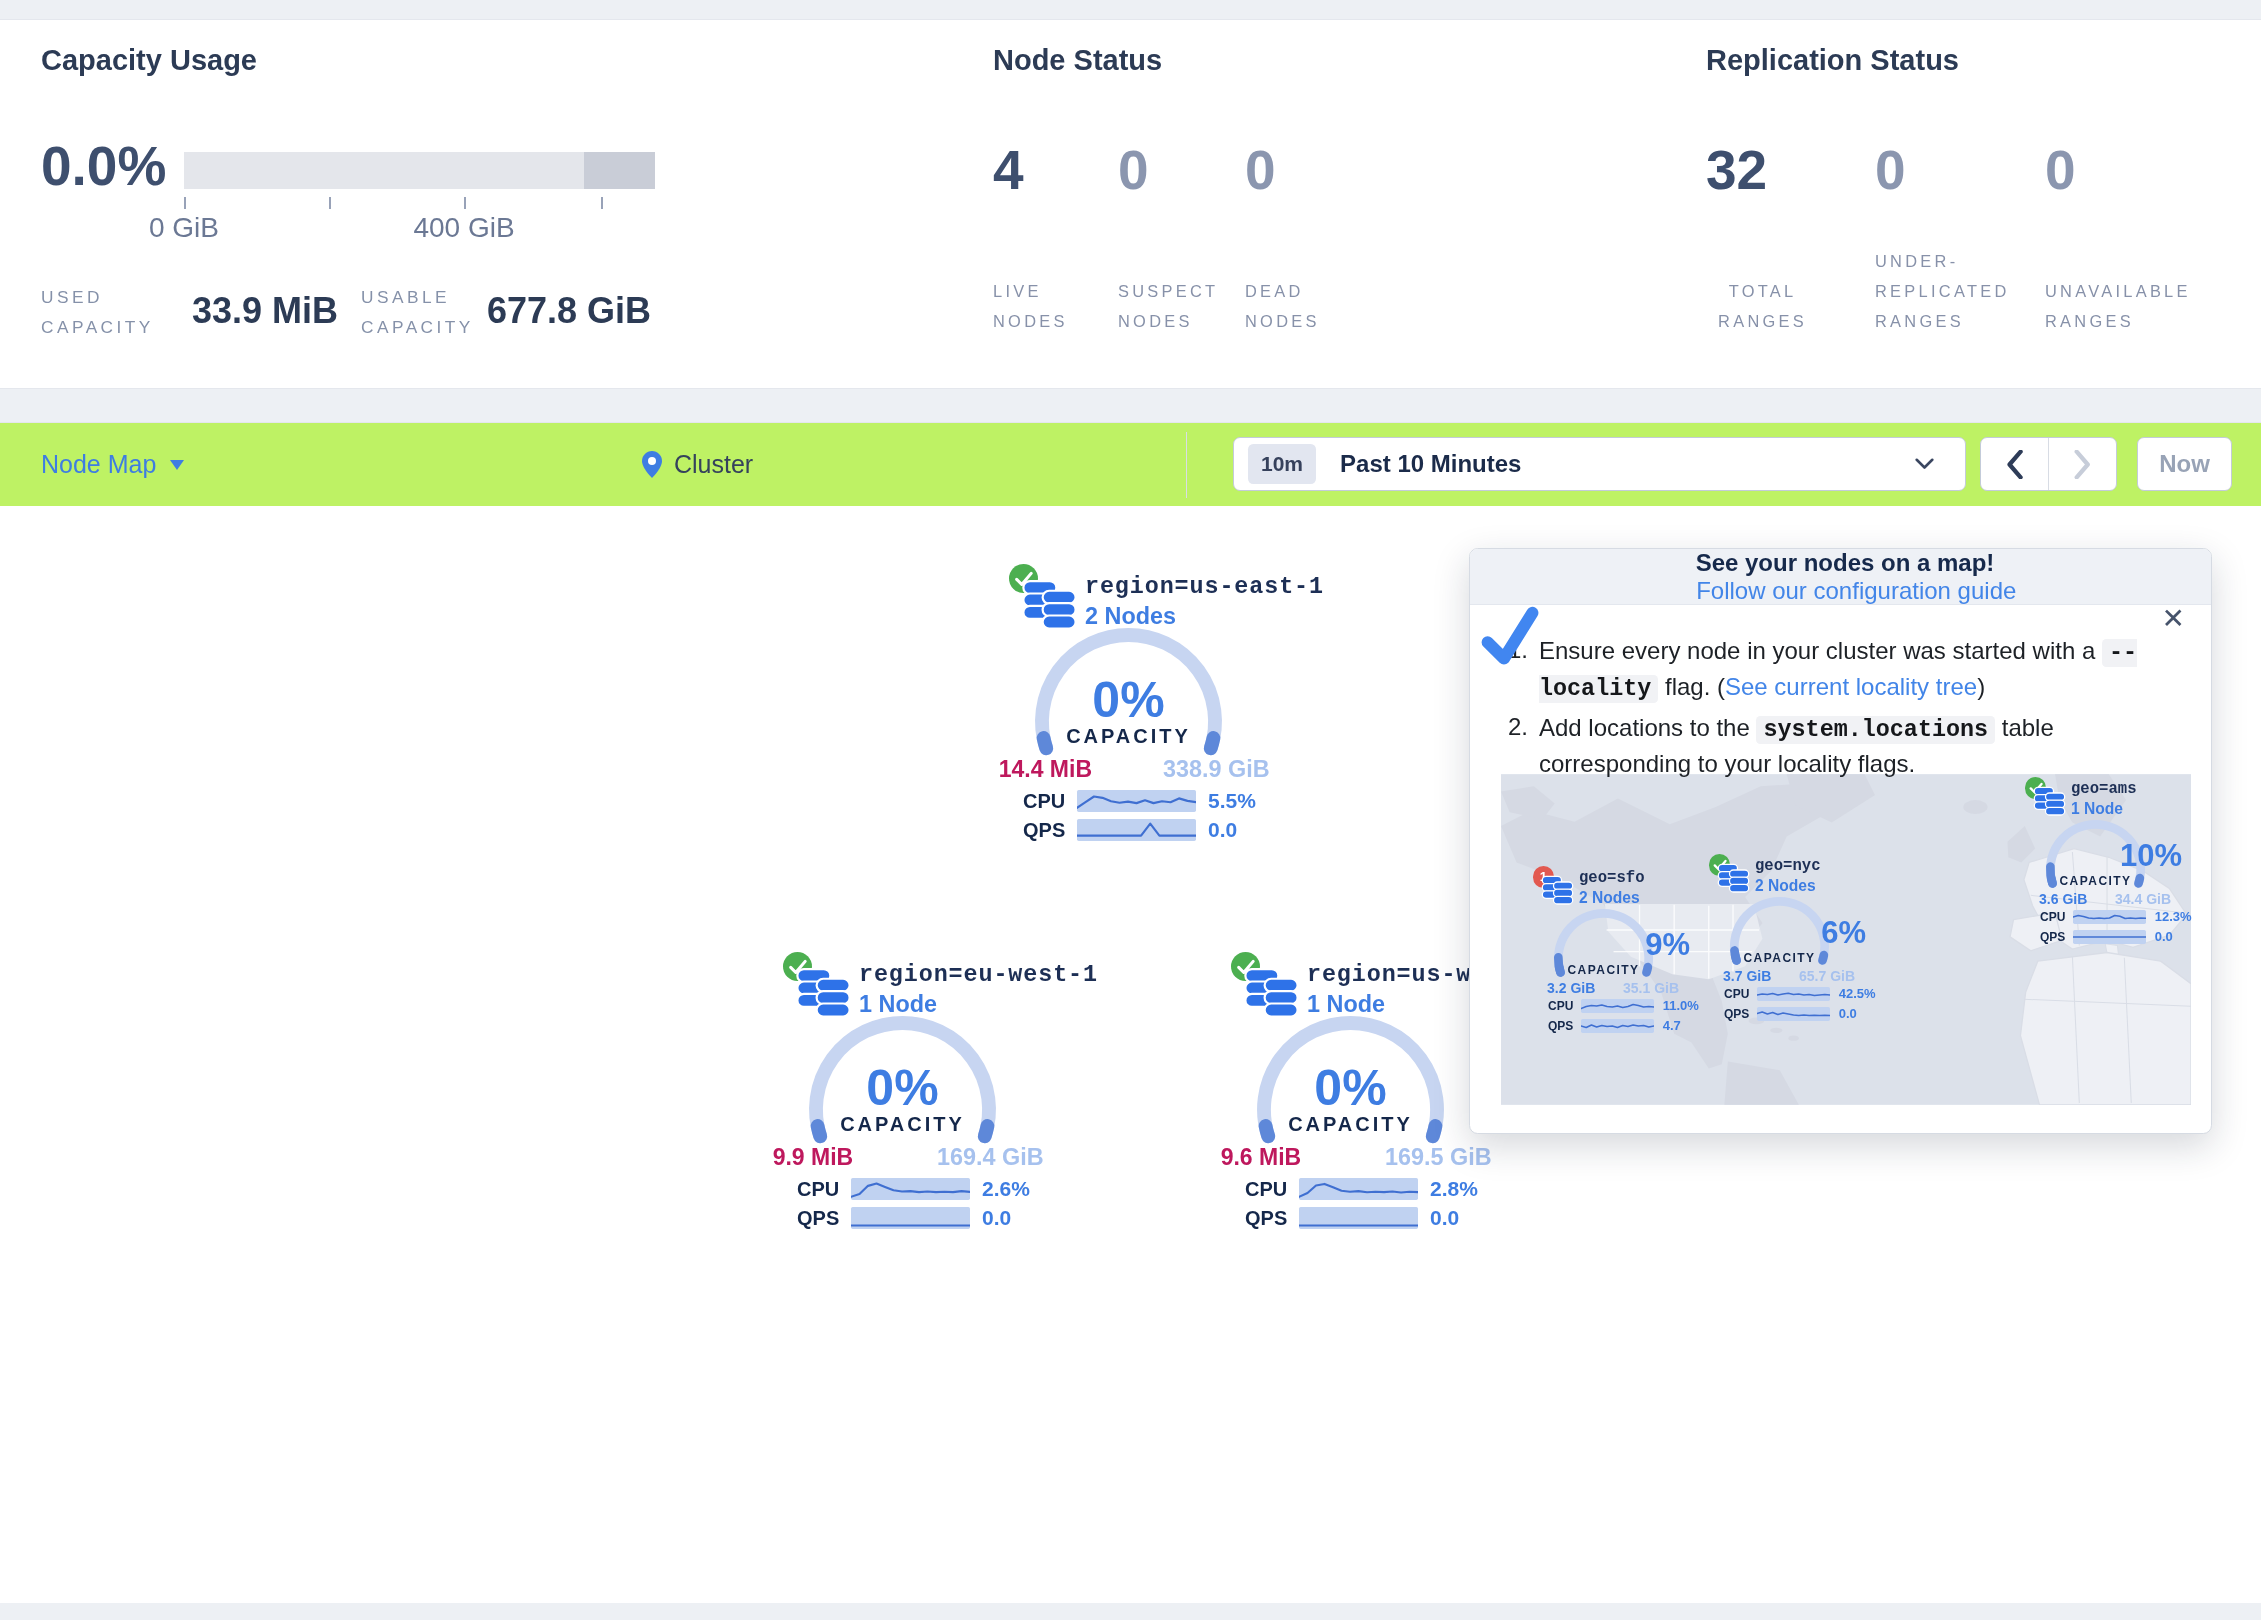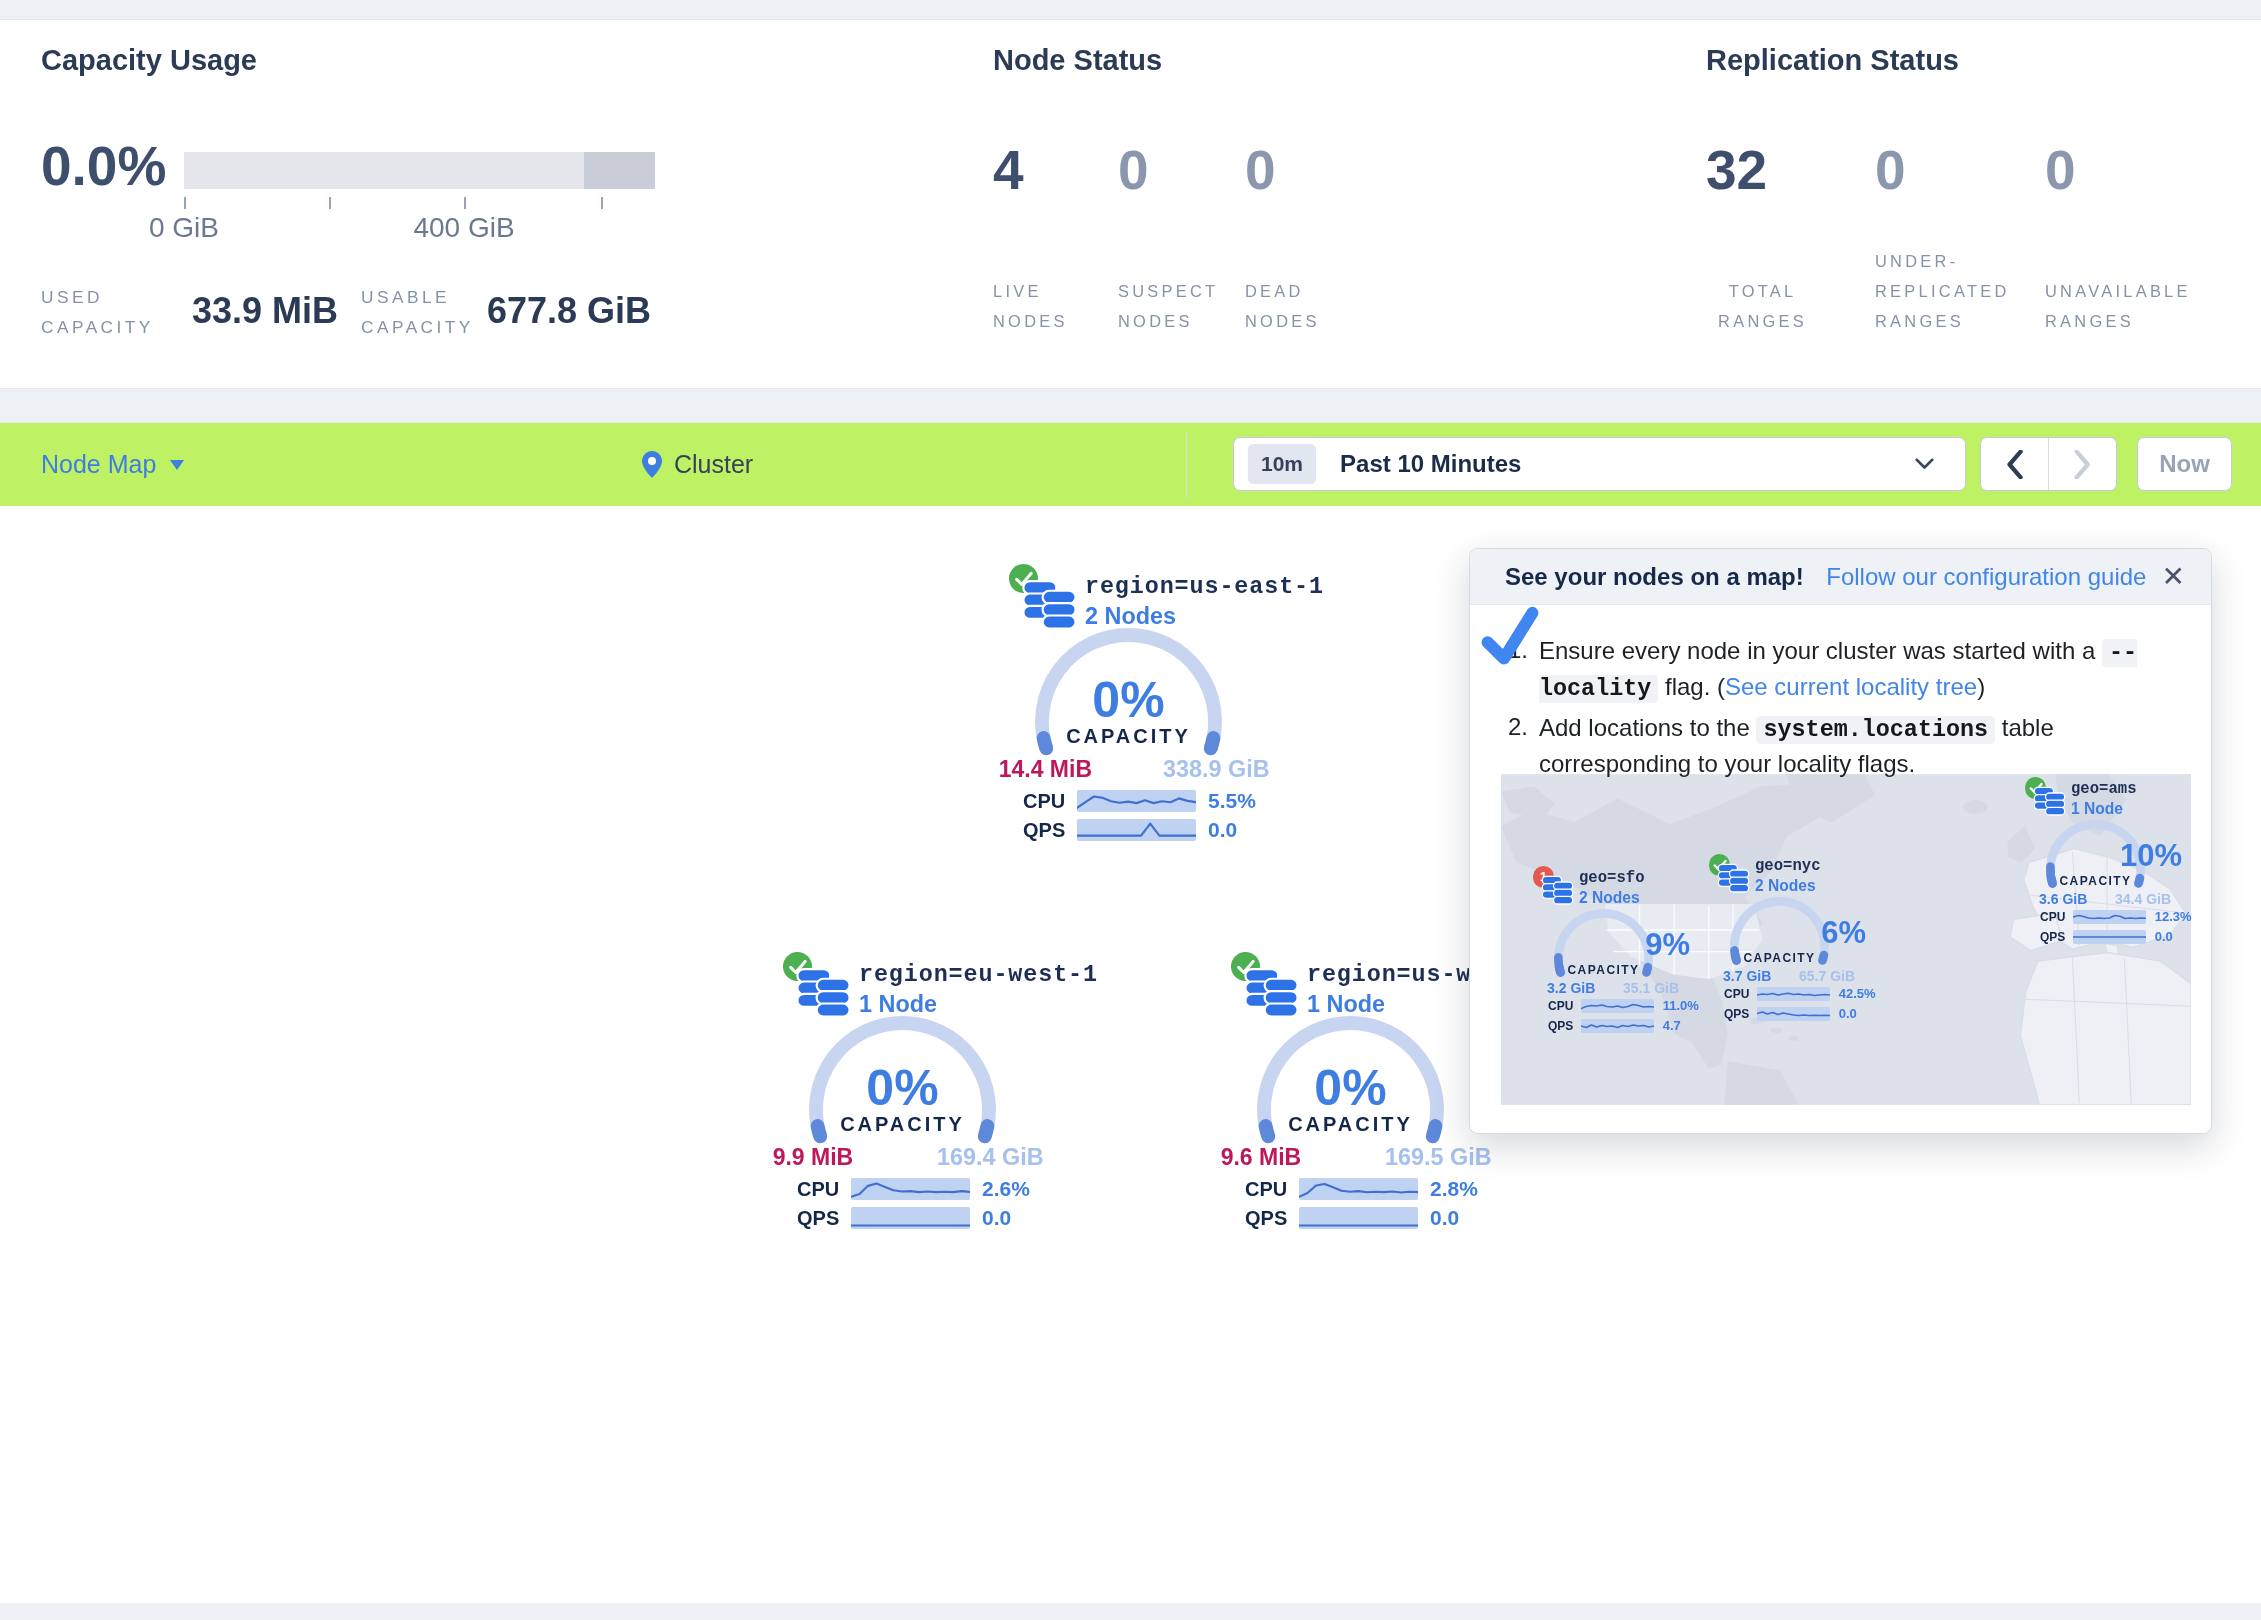--- a/index.html
+++ b/index.html
@@ -70,21 +70,21 @@
   .metric-row{position:absolute;left:33px;width:242px;height:24px;display:flex;align-items:center;}
   .m-label{width:54px;font-size:20px;font-weight:700;color:#14274a;}
   .m-spark{width:119px;height:22.5px;background:#c0d2f1;border-radius:1.7px;}
   .m-value{margin-left:12px;font-size:21px;font-weight:700;color:#3e7de2;}
 
   
   #map-popup{position:absolute;left:1469px;top:548px;width:741px;height:584px;background:#fff;
              border:0.9px solid #d6dbe3;border-radius:8.7px;box-shadow:0 12px 36px rgba(24,36,58,.18);
              overflow:hidden;z-index:10;}
   #popup-header{height:55px;background:#eef1f6;border-bottom:0.9px solid #e3e7ee;display:flex;
-                align-items:center;padding:0 26px 0 35px;}
+                align-items:center;padding:0 26px 0 35px;flex-direction:column;}
   #popup-title{font-size:24px;font-weight:700;color:#16294b;}
   #popup-link{margin-left:22.5px;font-size:24px;color:#4285e8;cursor:pointer;}
   #popup-close{margin-left:auto;font-size:28px;color:#46536b;cursor:pointer;line-height:1;}
   #check-overlay{position:absolute;left:8.7px;top:55px;z-index:3;}
   #popup-steps{position:absolute;left:38px;top:85px;width:672px;z-index:2;}
   .step{display:flex;margin-bottom:5.2px;}
   .step-num{width:31px;font-size:24px;color:#1d2126;line-height:32px;}
   .step-body{flex:1;font-size:24px;line-height:33px;color:#1d2126;}
   .code-chip{font-family:"Liberation Mono",monospace;font-weight:700;background:#f1f2f5;
              border-radius:4.3px;padding:0.9px 7px;font-size:23.4px;color:#15171a;}

